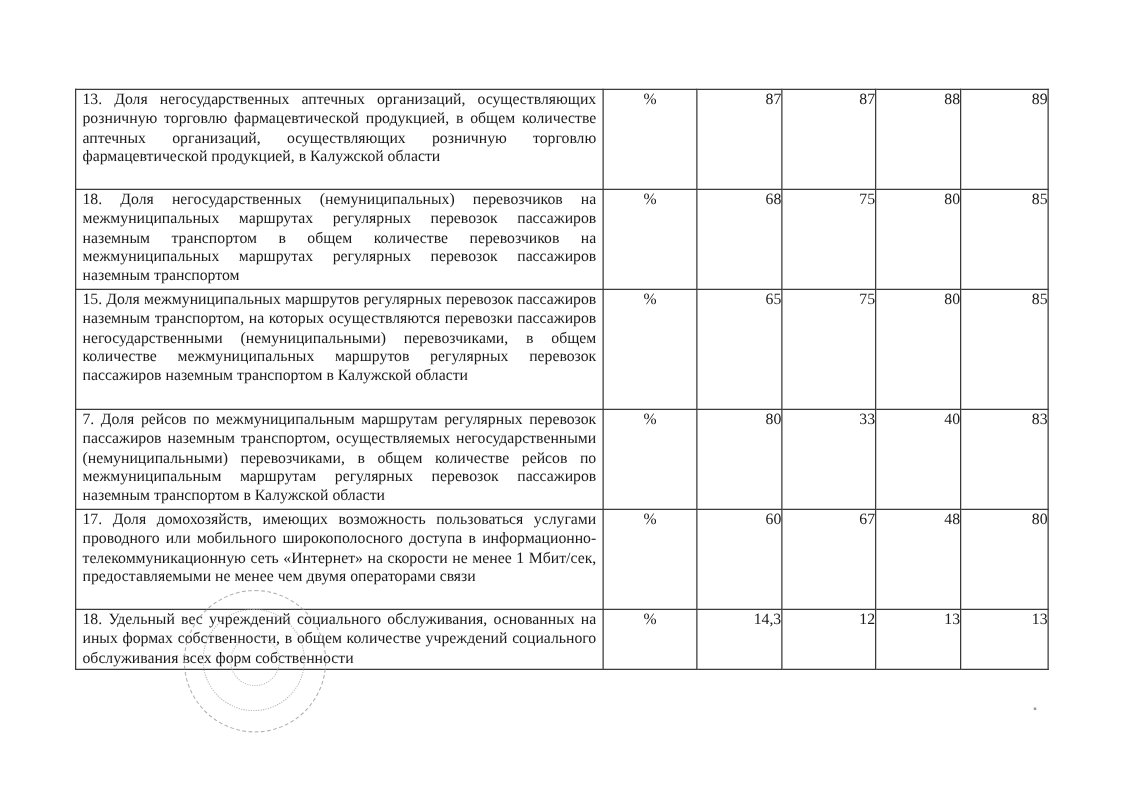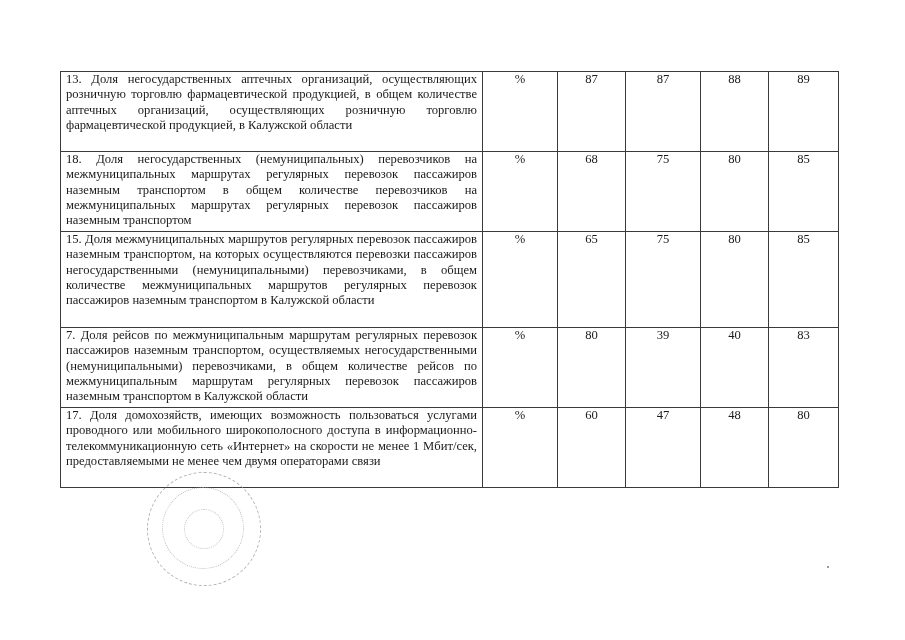--- a/index.html
+++ b/index.html
@@ -4,21 +4,21 @@
 <style>
   html, body { margin:0; padding:0; background:#ffffff; }
   body { width:905px; height:640px; position:relative; overflow:hidden;
          font-family:"Liberation Serif", "DejaVu Serif", serif; color:#1a1a1a; }
   .page { position:absolute; left:0; top:0; width:796px; height:640px; background:#fff; }
   table.indicators { position:absolute; left:60px; top:71px; border-collapse:collapse;
                      table-layout:fixed; width:778px; }
   table.indicators td { border:1px solid #3a3a3a; vertical-align:top; padding:0; font-size:12.6px; line-height:15.3px; }
   td.desc { width:412px; padding:0 5px 0 5px !important; text-align:justify; text-align-last:left; }
   td.unit { width:74px; text-align:center; }
-  td.num  { text-align:center; }
+  td.num  { text-align:right; }
   col.c-desc { width:422px; } col.c-unit { width:75px; } col.c-v1 { width:68px; }
   col.c-v2 { width:75px; } col.c-v3 { width:68px; } col.c-v4 { width:70px; }
   .stamp { position:absolute; left:147px; top:472px; width:112px; height:112px; border-radius:50%;
            border:1.5px dashed #9a9a9a; opacity:0.75; }
   .stamp::before { content:""; position:absolute; left:14px; top:14px; width:80px; height:80px;
            border-radius:50%; border:1px dotted #a5a5a5; }
   .stamp::after { content:""; position:absolute; left:36px; top:36px; width:38px; height:38px;
            border-radius:50%; border:1px dotted #b0b0b0; }
   .speck { position:absolute; left:827px; top:566px; width:2px; height:2px; background:#999; }
 </style>
@@ -57,30 +57,38 @@
         <td class="unit">%</td>
         <td class="num">65</td>
         <td class="num">75</td>
         <td class="num">80</td>
         <td class="num">85</td>
       </tr>
       <tr style="height:80px;">
         <td class="desc">7. Доля рейсов по межмуниципальным маршрутам регулярных перевозок пассажиров наземным транспортом, осуществляемых негосударственными (немуниципальными) перевозчиками, в общем количестве рейсов по межмуниципальным маршрутам регулярных перевозок пассажиров наземным транспортом в Калужской области</td>
         <td class="unit">%</td>
         <td class="num">80</td>
-        <td class="num">39</td>
+        <td class="num">33</td>
         <td class="num">40</td>
         <td class="num">83</td>
       </tr>
       <tr style="height:80px;">
         <td class="desc">17. Доля домохозяйств, имеющих возможность пользоваться услугами проводного или мобильного широкополосного доступа в информационно-телекоммуникационную сеть «Интернет» на скорости не менее 1 Мбит/сек, предоставляемыми не менее чем двумя операторами связи</td>
         <td class="unit">%</td>
         <td class="num">60</td>
-        <td class="num">47</td>
+        <td class="num">67</td>
         <td class="num">48</td>
         <td class="num">80</td>
+      </tr>
+      <tr style="height:48px;">
+        <td class="desc">18. Удельный вес учреждений социального обслуживания, основанных на иных формах собственности, в общем количестве учреждений социального обслуживания всех форм собственности</td>
+        <td class="unit">%</td>
+        <td class="num">14,3</td>
+        <td class="num">12</td>
+        <td class="num">13</td>
+        <td class="num">13</td>
       </tr>
     </tbody>
   </table>
 
   <div class="stamp"></div>
   <div class="speck"></div>
 </div>
 
 </body></html>

